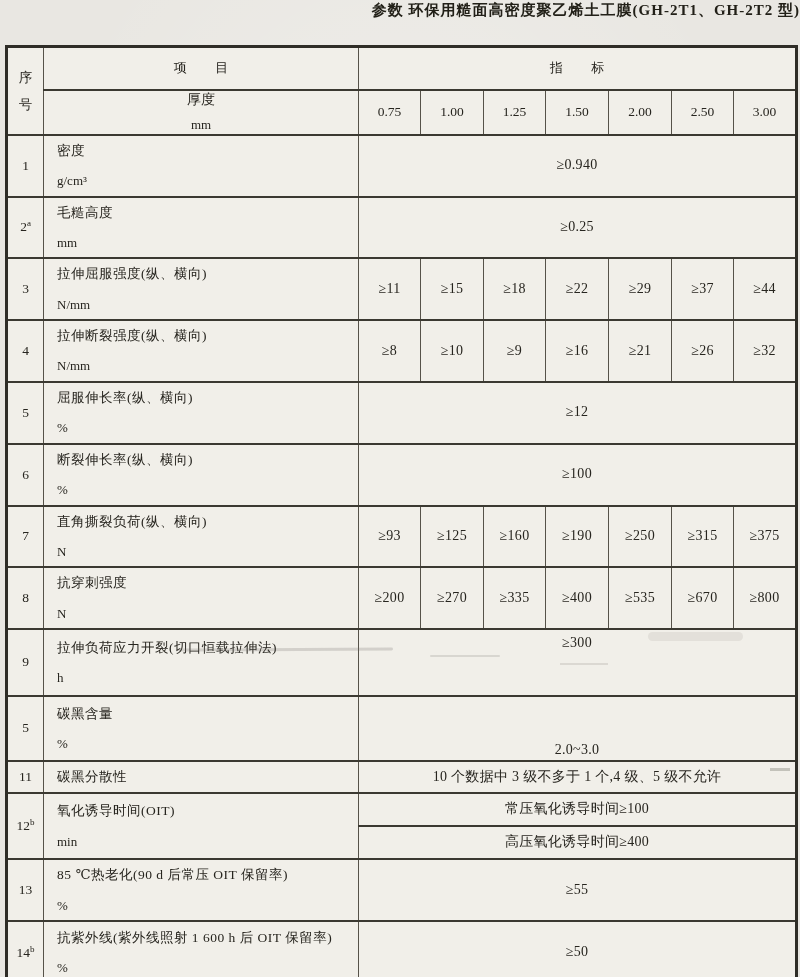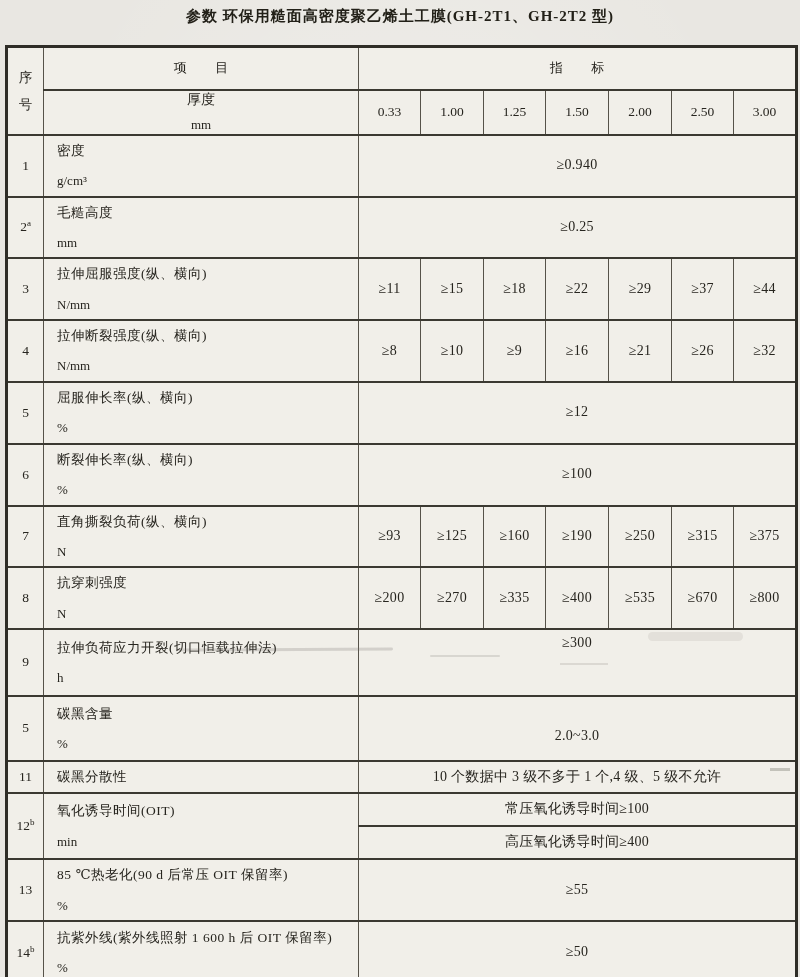--- a/index.html
+++ b/index.html
@@ -5,22 +5,22 @@
   html,body{margin:0;padding:0;}
   body{
     width:800px;height:977px;position:relative;overflow:hidden;
     background:
       radial-gradient(ellipse at 50% 40%, rgba(255,255,255,.35), rgba(0,0,0,0) 70%),
       #e9e7e2;
     font-family:"Liberation Serif","DejaVu Serif",serif;
     color:#27251f;
   }
   .title{
-    position:absolute;top:7px;left:0;width:100%;
-    text-align:center;font-size:15px;font-weight:bold;letter-spacing:1px;
+    position:absolute;top:1px;left:0;width:100%;
+    text-align:right;font-size:15px;font-weight:bold;letter-spacing:1px;
     color:#222018;
   }
   table{
     position:absolute;top:45px;left:5px;width:790px;
     border-collapse:collapse;table-layout:fixed;
     background:#f1efe9;
     border:3px solid #2f2d27;
   }
   td{
     border-top:2px solid #3b3931;
@@ -72,21 +72,21 @@
       <tr style="height:43px">
     <td rowspan="2" class="seq"><span class="seqv">序号</span></td>
     <td><span class="hspread">项目</span></td>
     <td colspan="7"><span class="hspread">指标</span></td>
   </tr>
   <tr style="height:38px">
     <td>
       <div class="thl">厚度</div>
       <div class="thu">mm</div>
     </td>
-    <td class="num">0.33</td>
+    <td class="num">0.75</td>
     <td class="num">1.00</td>
     <td class="num">1.25</td>
     <td class="num">1.50</td>
     <td class="num">2.00</td>
     <td class="num">2.50</td>
     <td class="num">3.00</td>
   </tr>
 
   <tr style="height:57px">
     <td class="seq"><span>1</span></td>
@@ -192,21 +192,21 @@
     </td>
     <td class="v" colspan="7" style="vertical-align:top;padding-top:4px;">≥300</td>
   </tr>
 
   <tr style="height:65px">
     <td class="seq"><span>5</span></td>
     <td class="item">
       <div class="iname">碳黑含量</div>
       <div class="iunit">%</div>
     </td>
-    <td class="v" colspan="7" style="vertical-align:bottom;padding-bottom:14px;">2.0~3.0</td>
+    <td class="v" colspan="7" style="vertical-align:bottom;padding-bottom:0;">2.0~3.0</td>
   </tr>
 
   <tr style="height:32px">
     <td class="seq"><span>11</span></td>
     <td class="item">
       <div class="iname">碳黑分散性</div>
 
     </td>
     <td class="v" colspan="7">10 个数据中 3 级不多于 1 个,4 级、5 级不允许</td>
   </tr>

